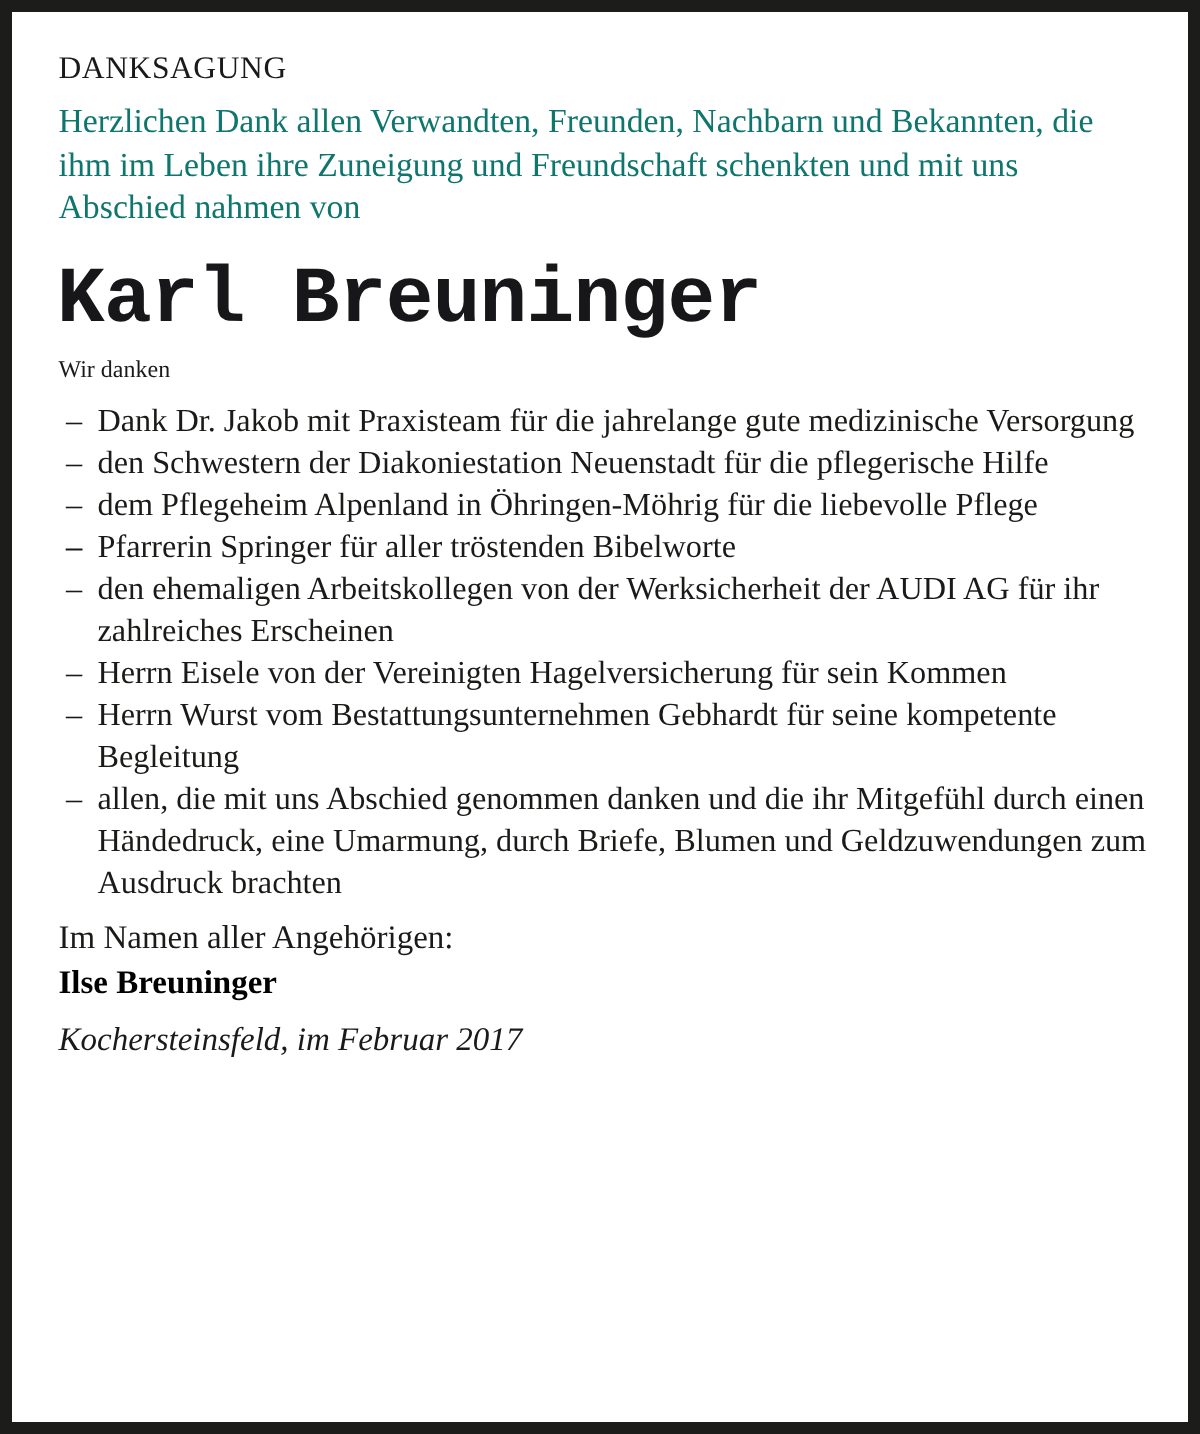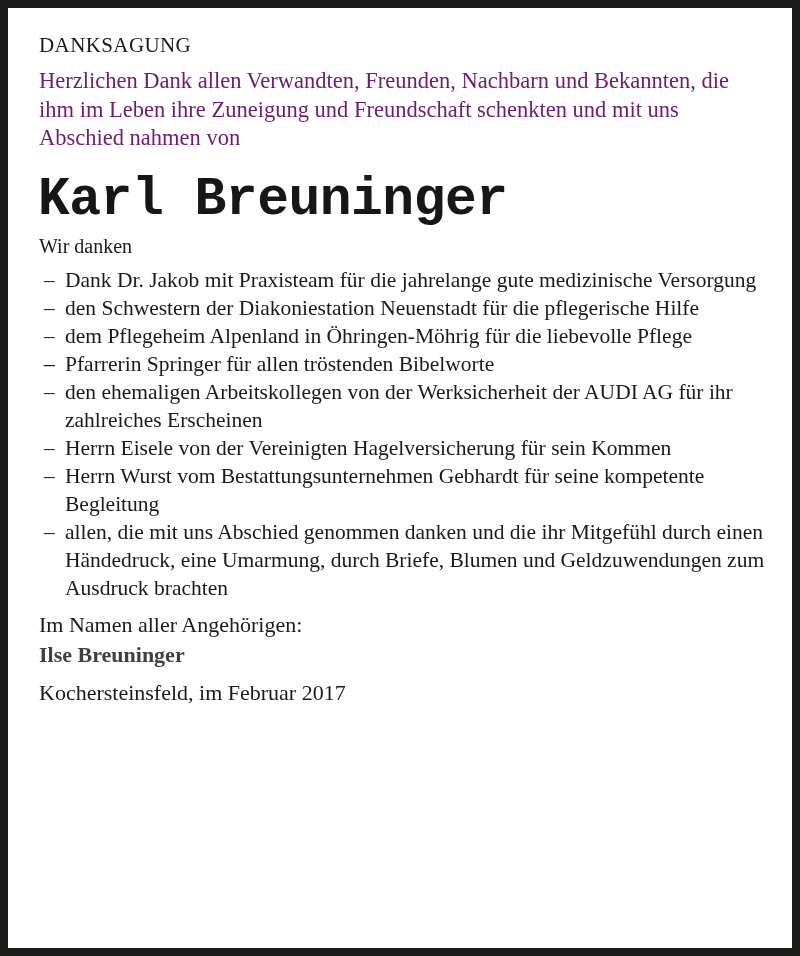--- a/index.html
+++ b/index.html
@@ -31,38 +31,38 @@
     line-height: 1.1;
     letter-spacing: 0.4px;
     color: #1a1a18;
     margin: 4px 0 10px 1px;
     white-space: nowrap;
   }
 
   .intro {
     font-size: 22.5px;
     line-height: 28.5px;
-    color: #701a75;
+    color: #0f766e;
     margin: 0 0 0 1px;
     max-width: 706px;
   }
 
   .deceased-name {
     font-family: Liberation Mono, monospace;
     font-weight: bold;
     font-size: 53px;
     line-height: 58px;
     letter-spacing: -0.5px;
     color: #17171a;
     margin: 18px 0 4px 0;
     white-space: nowrap;
   }
 
   .thanks-lead {
-    font-size: 20px;
+    font-size: 16px;
     line-height: 27px;
     margin: 0 0 6px 1px;
   }
 
   .thanks-list {
     list-style: none;
     margin: 0;
     padding: 0;
   }
   .thanks-list li {
@@ -86,27 +86,28 @@
     font-size: 22px;
     line-height: 28px;
     margin: 9px 0 0 1px;
   }
 
   .signatory {
     font-weight: bold;
     font-size: 22px;
     line-height: 28px;
     margin: 2px 0 0 1px;
-    color: #404040;
+    color: #000000;
   }
 
   .place-date {
     font-size: 22px;
     line-height: 28px;
     margin: 10px 0 0 1px;
+    font-style: italic;
   }
 </style>
 </head>
 <body>
 
 <div class="notice">
 
   <div class="kicker">DANKSAGUNG</div>
 
   <p class="intro">Herzlichen Dank allen Verwandten, Freunden, Nachbarn und Bekannten, die ihm im Leben ihre Zuneigung und Freundschaft schenkten und mit uns Abschied nahmen von</p>
@@ -126,21 +127,21 @@
     </li>
     <li>
       <span class="dash">–</span>
       <span>dem Pflegeheim Alpenland in Öhringen-Möhrig für die liebevolle Pflege</span>
     </li>
     <li>
       <span class="dash">–</span>
     </li>
     <li>
       <span class="dash">–</span>
-      <span>Pfarrerin Springer für allen tröstenden Bibelworte</span>
+      <span>Pfarrerin Springer für aller tröstenden Bibelworte</span>
     </li>
     <li>
       <span class="dash">–</span>
       <span>den ehemaligen Arbeitskollegen von der Werksicherheit der AUDI AG für ihr zahlreiches Erscheinen</span>
     </li>
     <li>
       <span class="dash">–</span>
       <span>Herrn Eisele von der Vereinigten Hagelversicherung für sein Kommen</span>
     </li>
     <li>

